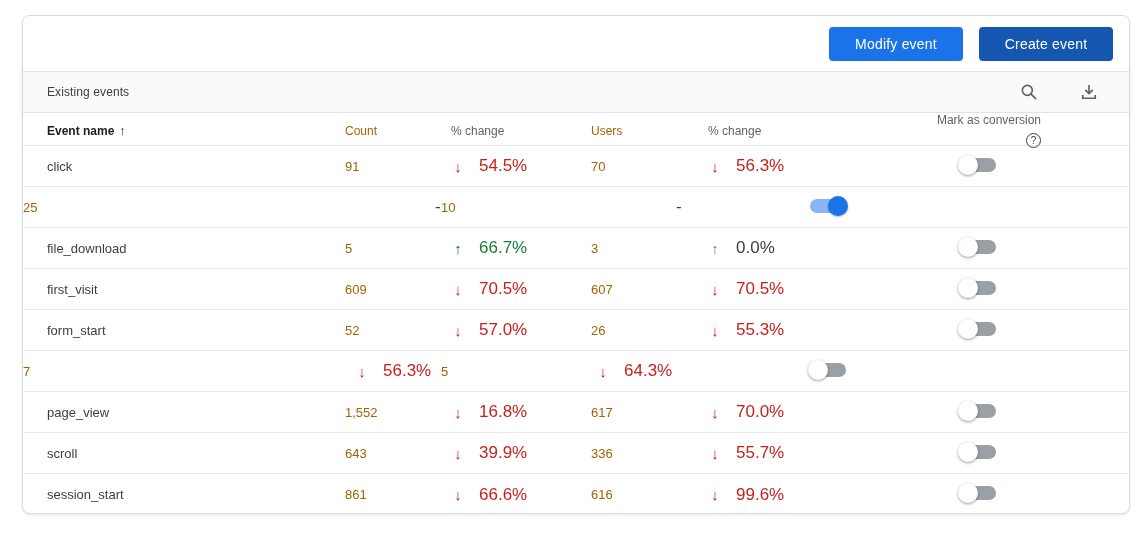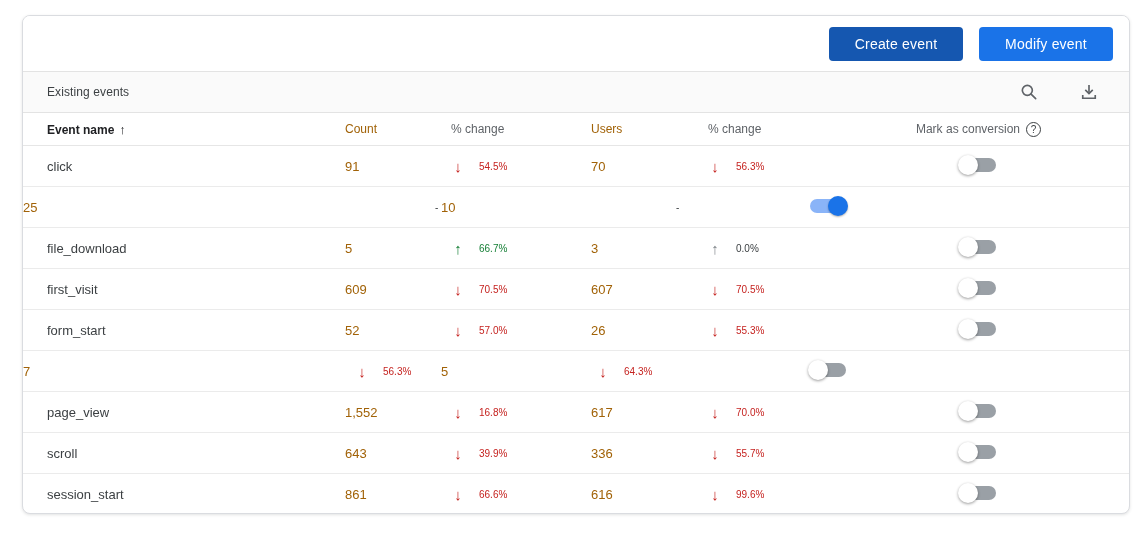--- a/index.html
+++ b/index.html
@@ -49,54 +49,54 @@
   .cell-num    { color: #a16207; }
   .cell-count  { padding-right: 8px; }
   .cell-users  { padding-right: 12px; }
   .cell-change { padding-left: 10px; display: flex; align-items: center; }
   .cell-change.second { padding-left: 5px; }
   .cell-conv   { padding-left: 107px; }
 
   .thead .cell-name { font-weight: 700; color: #202124; display: flex; align-items: flex-end; gap: 5px; }
   .sort-arrow { font-size: 13px; font-weight: 400; color: #202124; }
   .thead .cell-conv { padding-left: 0; padding-right: 90px; text-align: right;
-    display: flex; justify-content: flex-end; align-items: flex-start; gap: 6px; }
+    display: flex; justify-content: flex-end; align-items: flex-end; gap: 6px; flex-direction: column; }
   .help-circle {
     width: 15px; height: 15px; border: 1.3px solid #3c4043; border-radius: 50%;
     display: inline-flex; align-items: center; justify-content: center;
     font-size: 10px; color: #3c4043; cursor: pointer; flex: none;
   }
 
   .arrow { width: 14px; margin-right: 14px; font-size: 15px; font-weight: 700; text-align: center; }
   .arrow.neg  { color: #c5221f; }
   .arrow.pos  { color: #188038; }
   .arrow.neutral { color: #80868b; font-weight: 400; }
-  .pct { font-size: 10px; }
+  .pct { font-size: 17px; }
   .pct.neg { color: #c5221f; }
   .pct.pos { color: #188038; }
   .pct.neutral { color: #3c4043; }
   .pct.dash { color: #3c4043; padding-left: 52px; }
 
   
   .toggle { position: relative; display: inline-block; width: 36px; height: 20px; cursor: pointer; }
   .toggle .track { position: absolute; left: 0; top: 3px; width: 36px; height: 14px; border-radius: 7px; }
   .toggle .thumb { position: absolute; top: 0; width: 20px; height: 20px; border-radius: 50%; }
   .toggle.off .track { background: #9aa0a6; }
   .toggle.off .thumb { left: -2px; background: #ffffff; box-shadow: 0 1px 3px rgba(0,0,0,0.4); }
   .toggle.on  .track { background: #8ab4f8; }
   .toggle.on  .thumb { left: 18px; background: #1a73e8; box-shadow: 0 1px 2px rgba(0,0,0,0.3); }
 </style>
 </head>
 <body>
 
 <div class="card">
 
   <div class="toolbar">
+    <button class="btn modify">Modify event</button>
     <button class="btn create">Create event</button>
-    <button class="btn modify">Modify event</button>
   </div>
 
   <div class="panel-head">
     <div class="panel-title">Existing events</div>
     <div class="panel-icons">
       <span class="icon-btn">
         <svg viewBox="0 0 24 24" width="20" height="20">
           <circle cx="10" cy="10" r="6" fill="none" stroke="#5f6368" stroke-width="2"></circle>
           <line x1="14.5" y1="14.5" x2="20" y2="20" stroke="#5f6368" stroke-width="2" stroke-linecap="round"></line>
         </svg>

